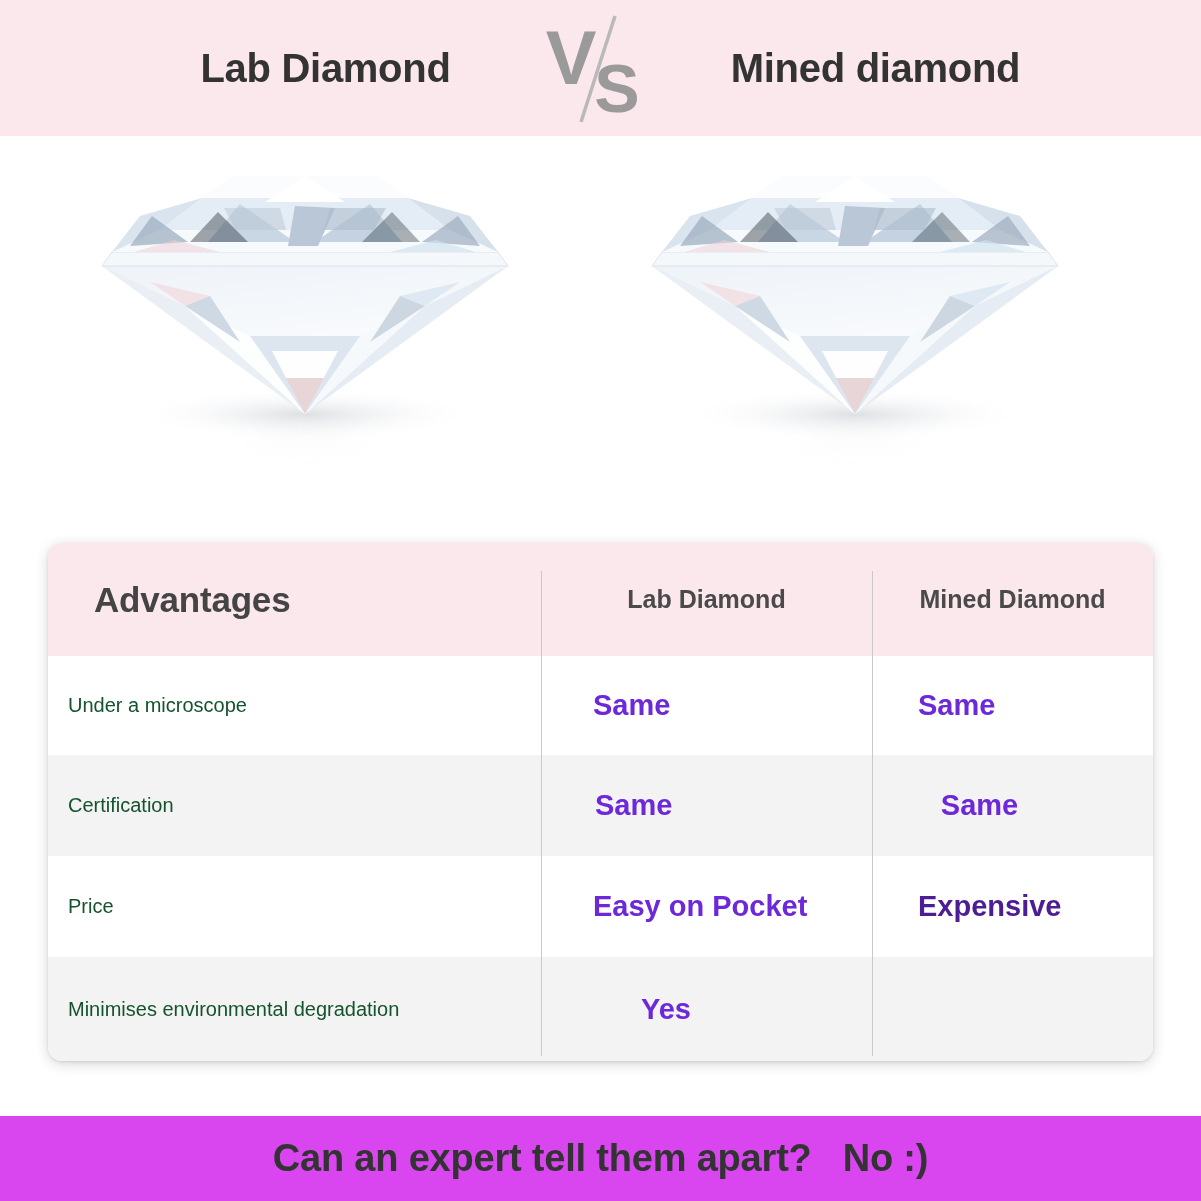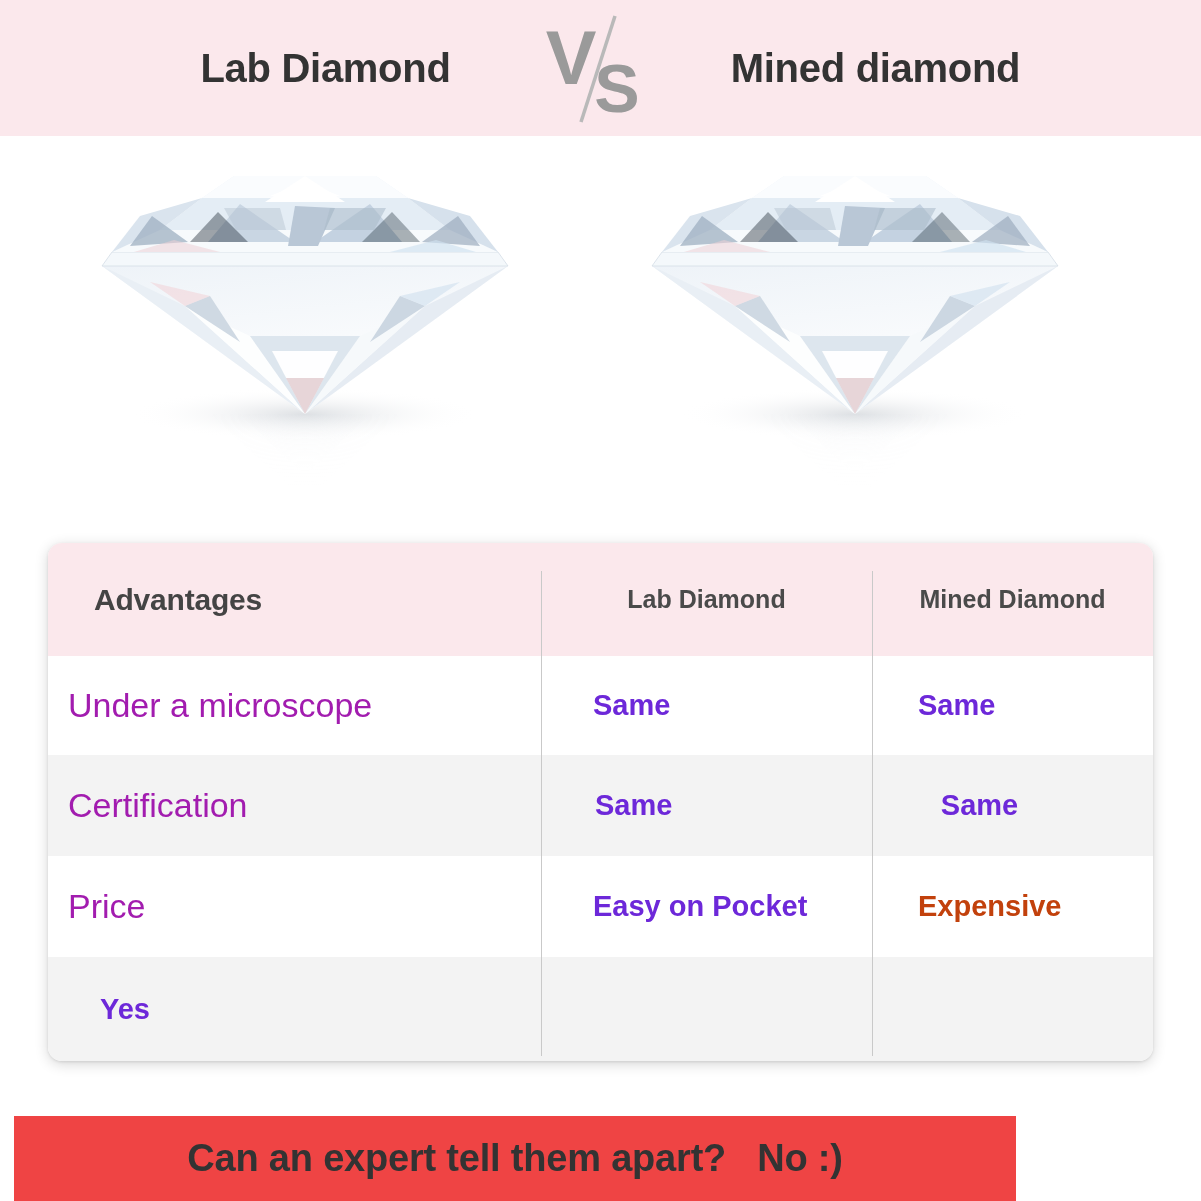--- a/index.html
+++ b/index.html
@@ -89,21 +89,21 @@
     position: relative;
     height: 113px;
     background: #fbe8ec;
     width: 100%;
   }
 
   .thead .c0 {
     position: absolute;
     left: 46px; top: 0; height: 113px;
     display: flex; align-items: center;
-    font-size: 30px; font-weight: bold; color: #444444;
+    font-size: 35px; font-weight: bold; color: #444444;
     letter-spacing: -0.2px;
     text-align: center;
   }
   .thead .c1 {
     position: absolute;
     left: 493px; width: 331px; top: 0; height: 113px;
     display: flex; align-items: center; justify-content: center;
     font-size: 25px; font-weight: bold; color: #4a4a4a;
   }
   .thead .c2 {
@@ -124,54 +124,54 @@
   }
   .row.alt { background: #f3f3f3; gap: 48px; }
   .row.h1 { height: 99px; }
   .row.h2 { height: 101px; }
   .row.h3 { height: 101px; }
   .row.h4 { height: 104px; }
 
   .cell-label {
     width: 493px;
     padding-left: 20px;
-    font-size: 34px;
-    color: #a21caf;
+    font-size: 20px;
+    color: #14532d;
     line-height: 1.32;
   }
   .cell-val {
     font-size: 29px;
     font-weight: bold;
     line-height: 1.2;
   }
   .cell-val.v1 { width: 331px; padding-left: 52px; }
   .cell-val.v2 { width: 281px; padding-left: 46px; }
 
   .green { color: #6d28d9; }
-  .red   { color: #c2410c; }
+  .red   { color: #4c1d95; }
 
   
   .vdiv {
     position: absolute;
     top: 28px;
     width: 1px;
     height: 485px;
     background: #c9c9c9;
     pointer-events: none;
   }
   .vdiv.d1 { left: 493px; }
   .vdiv.d2 { left: 824px; }
 
   
   .bottom-band {
     position: absolute;
-    left: 14px; top: 1116px;
-    width: 1002px;
+    left: 0; top: 1116px;
+    width: 1201px;
     height: 85px;
-    background: #ef4444;
+    background: #d946ef;
     display: flex;
     align-items: center;
     justify-content: center;
   }
   .bottom-text {
     font-size: 38px;
     font-weight: bold;
     color: #333333;
     letter-spacing: -0.2px;
     white-space: pre;
@@ -351,20 +351,21 @@
         <div class="cell-val v2 green">Same</div>
       </div>
 
       <div class="row h3">
         <div class="cell-label">Price</div>
         <div class="cell-val v1 green">Easy on Pocket</div>
         <div class="cell-val v2 red">Expensive</div>
       </div>
 
       <div class="row h4 alt">
+        <div class="cell-label">Minimises environmental degradation</div>
         <div class="cell-val v1 green">Yes</div>
       </div>
 
     </div>
 
     <div class="vdiv d1"></div>
     <div class="vdiv d2"></div>
   </div>
 
   <div class="bottom-band">

